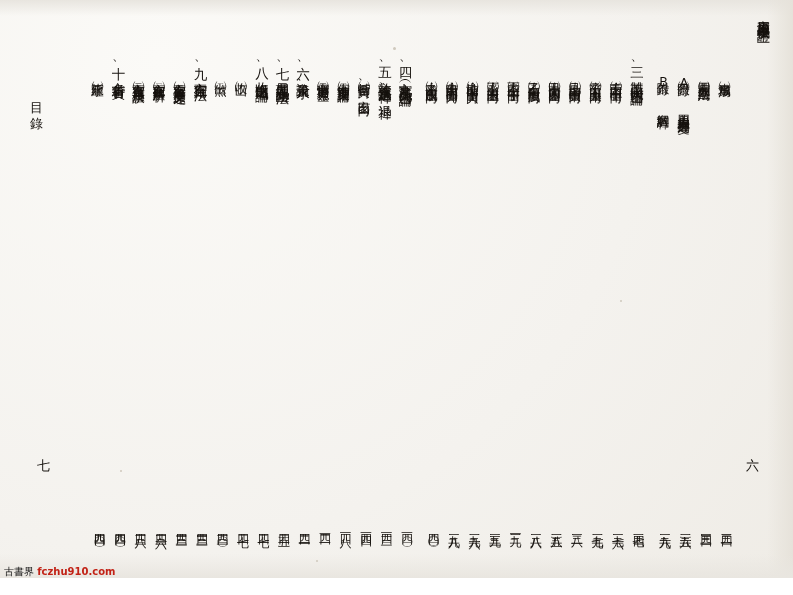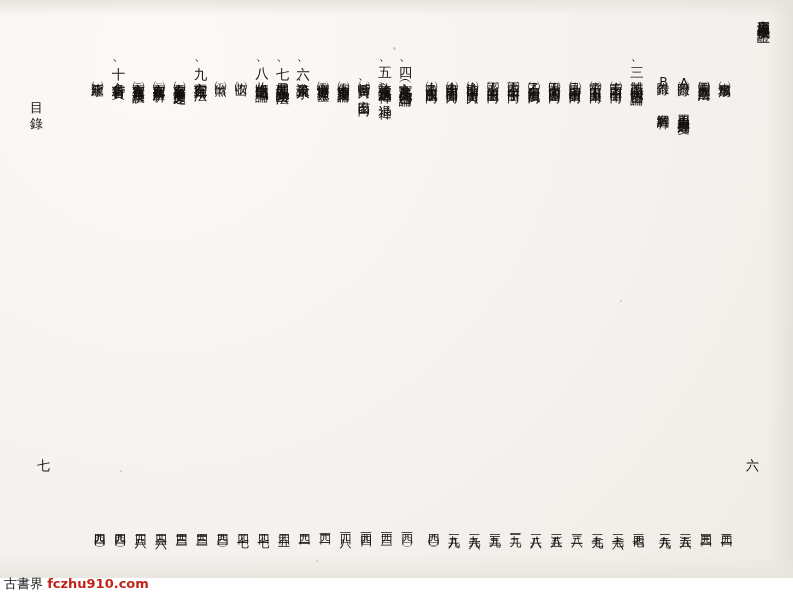--- a/index.html
+++ b/index.html
@@ -125,22 +125,22 @@
   }
 
   
   .lvl0 .txt { top: 28px; font-size: 13.5px; }
   .lvl1 .txt { top: 44px; }
 
   
   #wm {
     position: absolute;
     left: 4px;
-    bottom: 2px;
-    font-size: 13px;
+    bottom: 16px;
+    font-size: 10px;
     color: #333;
     font-family: "DejaVu Sans", sans-serif;
   }
   #wm .red { color: #c22216; font-weight: bold; }
   #wm .blk { color: #111; }
   .speck {
     position: absolute;
     background: #cfc9bd;
     border-radius: 50%;
   }

